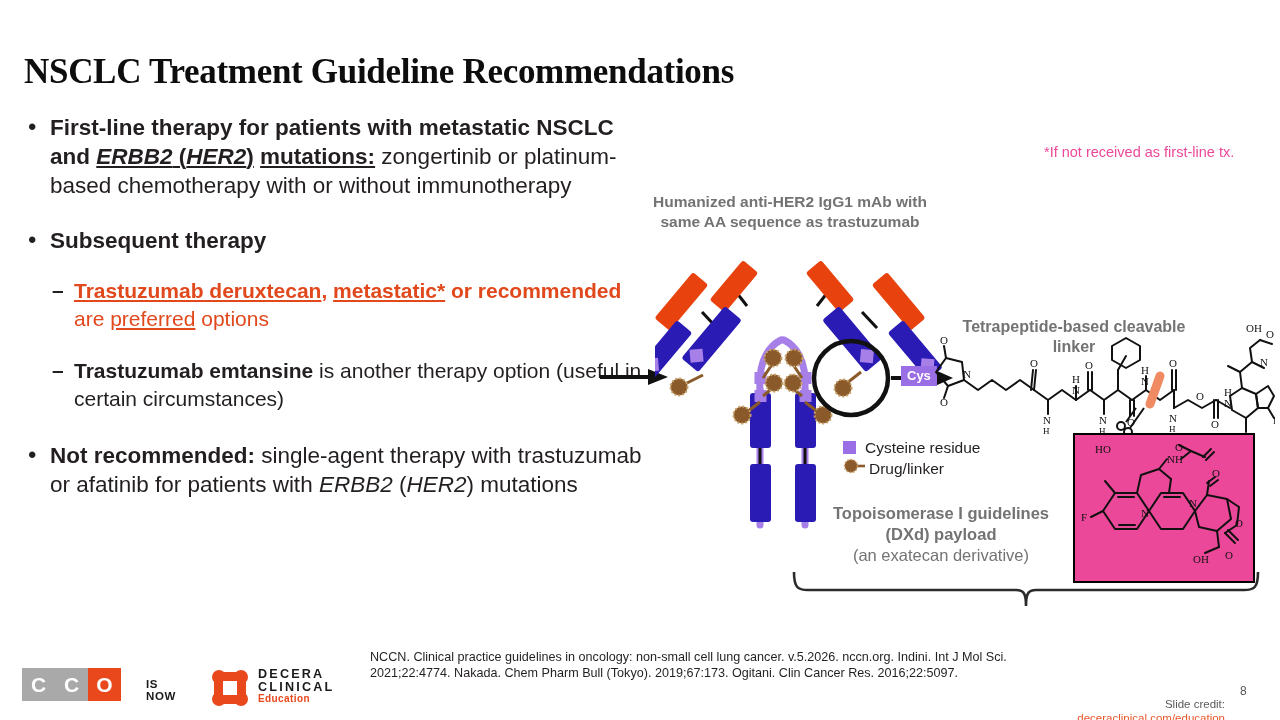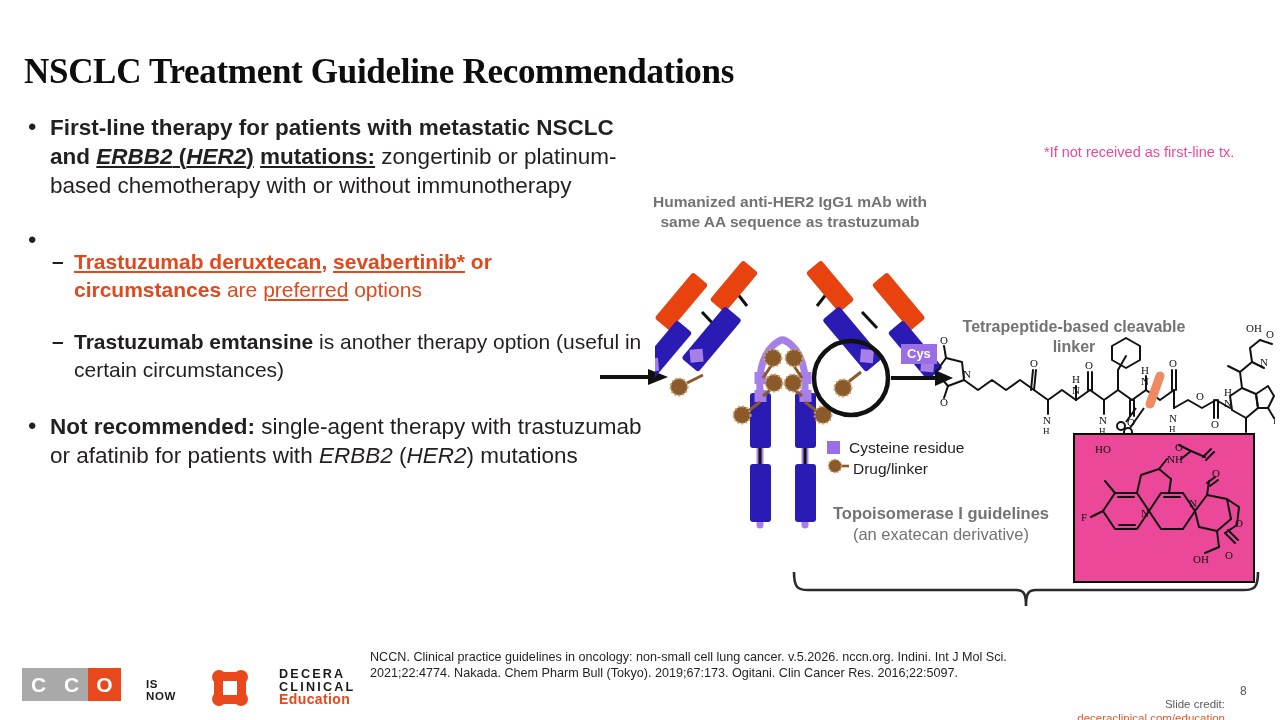--- a/index.html
+++ b/index.html
@@ -37,21 +37,21 @@
   
   .lbl{position:absolute;font-weight:bold;color:#737373;text-align:center;}
   .lbl-mab{left:646px;top:192px;width:288px;font-size:15.5px;line-height:20px;}
   .lbl-linker{left:950px;top:282px;width:248px;font-size:16px;line-height:20px;margin-top:35px;}
   .lbl-payload{left:805px;top:503px;width:272px;font-size:16.5px;line-height:21px;}
   .lbl-payload .sub{font-weight:normal;font-size:16.5px;}
   .lbl-deruxtecan{left:900px;top:611px;width:252px;font-size:16.5px;}
 
   
   .legend{position:absolute;left:827px;top:437px;font-size:15.5px;color:#231f20;line-height:21px;}
-  .lgrow{display:flex;align-items:center;height:21px;}
+  .lgrow{display:flex;align-items:center;height:21px;margin-left:16px;}
   .lgtxt{margin-left:9px;}
   .swatch-cys{width:13px;height:13px;background:#9a6fe6;display:inline-block;}
 
   
   .payload-box{position:absolute;left:1073px;top:433px;width:178px;height:146px;border:2.5px solid #000;background:#ec4899;}
 
   
   .refs{position:absolute;left:370px;top:649px;width:640px;font-size:12.6px;line-height:16px;color:#231f20;}
   .credit{position:absolute;left:1020px;top:697px;width:205px;text-align:right;font-size:11.5px;line-height:14px;color:#5a5a5a;}
   .credit .lnk{color:#e8552a;}
@@ -60,50 +60,51 @@
   
   .logos{position:absolute;left:22px;top:664px;height:44px;}
   .cco{position:absolute;left:0;top:4px;display:flex;}
   .cco div{width:33px;height:33px;display:flex;align-items:center;justify-content:center;
            font-family:"Liberation Sans",sans-serif;font-weight:bold;font-size:21px;color:#fff;}
   .cco .g{background:#a9a9a9;}
   .cco .o{background:#e8481c;}
   .isnow{position:absolute;left:124px;top:14px;font-size:11.5px;font-weight:bold;letter-spacing:0.6px;color:#1a1a1a;}
   .decera{position:absolute;left:188px;top:2px;}
   .decera .mark{position:absolute;left:0;top:4px;width:40px;height:36px;}
-  .decera .wordmark{position:absolute;left:48px;top:2px;line-height:12.5px;margin-left:21px;}
+  .decera .wordmark{position:absolute;left:48px;top:2px;line-height:12.5px;}
   .decera .w1,.decera .w2{font-size:12.6px;font-weight:bold;letter-spacing:2.2px;color:#1a1a1a;}
-  .decera .w3{font-size:14px;font-weight:bold;letter-spacing:0.4px;color:#e8481c;}
+  .decera .w3{font-size:10px;font-weight:bold;letter-spacing:0.4px;color:#e8481c;}
 </style>
 </head>
 <body>
 
 <div id="slide">
 
   <div class="title">NSCLC Treatment Guideline Recommendations</div>
 
   <div class="body-col">
 
     <div class="blk b1">
       <span class="mk">•</span>
       <span class="bold">First-line therapy for patients with metastatic NSCLC and </span><span class="bold ital uline">ERBB2</span><span class="bold uline"> (</span><span class="bold ital uline">HER2</span><span class="bold uline">)</span>
       <span class="bold uline">mutations:</span><span> zongertinib or platinum-based chemotherapy with or without immunotherapy</span>
     </div>
 
     <div style="height:14px"></div>
 
     <div class="blk b1">
       <span class="mk">•</span>
+      <span class="bold">Subsequent therapy</span>
     </div>
 
     <div style="height:10px"></div>
 
     <div class="blk b2">
       <span class="mk2">–</span>
-      <span class="bold orange uline">Trastuzumab deruxtecan</span><span class="bold orange">, </span><span class="bold orange uline">sevabertinib*</span><span class="bold orange"> or </span><span class="bold orange">circumstances</span><span class="orange"> are </span><span class="orange uline">preferred</span><span class="orange"> options</span>
+      <span class="bold orange uline">Trastuzumab deruxtecan</span><span class="bold orange">, </span><span class="bold orange uline">metastatic*</span><span class="bold orange"> or </span><span class="bold orange">recommended</span><span class="orange"> are </span><span class="orange uline">preferred</span><span class="orange"> options</span>
     </div>
 
     <div style="height:12px"></div>
 
     <div class="blk b2">
       <span class="mk2">–</span>
       <span class="bold">Trastuzumab emtansine</span><span> is another therapy option (useful in certain circumstances)</span>
     </div>
 
     <div style="height:16px"></div>
@@ -121,20 +122,21 @@
     <svg width="70" height="22" viewBox="0 0 70 22">
       <line x1="0" y1="11" x2="50" y2="11" stroke="#111" stroke-width="4"></line>
       <polygon points="48,3 68,11 48,19" fill="#111"></polygon>
     </svg>
   </div>
 
   <div class="lbl lbl-mab">Humanized anti-HER2 IgG1 mAb with same AA sequence as trastuzumab</div>
   <div class="lbl lbl-linker">Tetrapeptide-based cleavable linker</div>
   <div class="lbl lbl-payload">
     <div>Topoisomerase I guidelines</div>
+    <div>(DXd) payload</div>
     <div class="sub">(an exatecan derivative)</div>
   </div>
 
   <div class="legend">
     <div class="lgrow">
       <span class="swatch-cys"></span>
       <span class="lgtxt">Cysteine residue</span>
     </div>
     <div class="lgrow">
       <span>
@@ -227,21 +229,21 @@
     <use href="#dot" x="24" y="137"></use>
 
     <line x1="206" y1="122" x2="192" y2="133" stroke="#8b5a2b" stroke-width="3"></line>
     <use href="#dot" x="188" y="138"></use>
     <circle cx="196" cy="128" r="37" fill="none" stroke="#111" stroke-width="4.5"></circle>
 
     <line x1="236" y1="128" x2="282" y2="128" stroke="#111" stroke-width="4"></line>
     <polygon points="280,120 298,128 280,136" fill="#111"></polygon>
   </svg>
 
-  <div style="position:absolute;left:901px;top:344px;background:#9a6fe6;color:#fff;font-weight:bold;
+  <div style="position:absolute;left:901px;top:366px;background:#9a6fe6;color:#fff;font-weight:bold;
               font-size:13px;padding:3px 6px;line-height:14px;">Cys</div>
 
   <svg style="position:absolute;left:930px;top:300px;" width="345" height="140" viewBox="0 0 345 140">
     <g stroke="#111" stroke-width="2" fill="none" stroke-linecap="round" stroke-linejoin="round">
 
       <path d="M6,72 L16,58 L32,62 L34,80 L18,86 Z"></path>
       <line x1="16" y1="58" x2="14" y2="46"></line>
       <line x1="18" y1="86" x2="14" y2="98"></line>
 
       <path d="M34,80 L48,90 L62,80 L76,90 L90,80 L104,90"></path>

